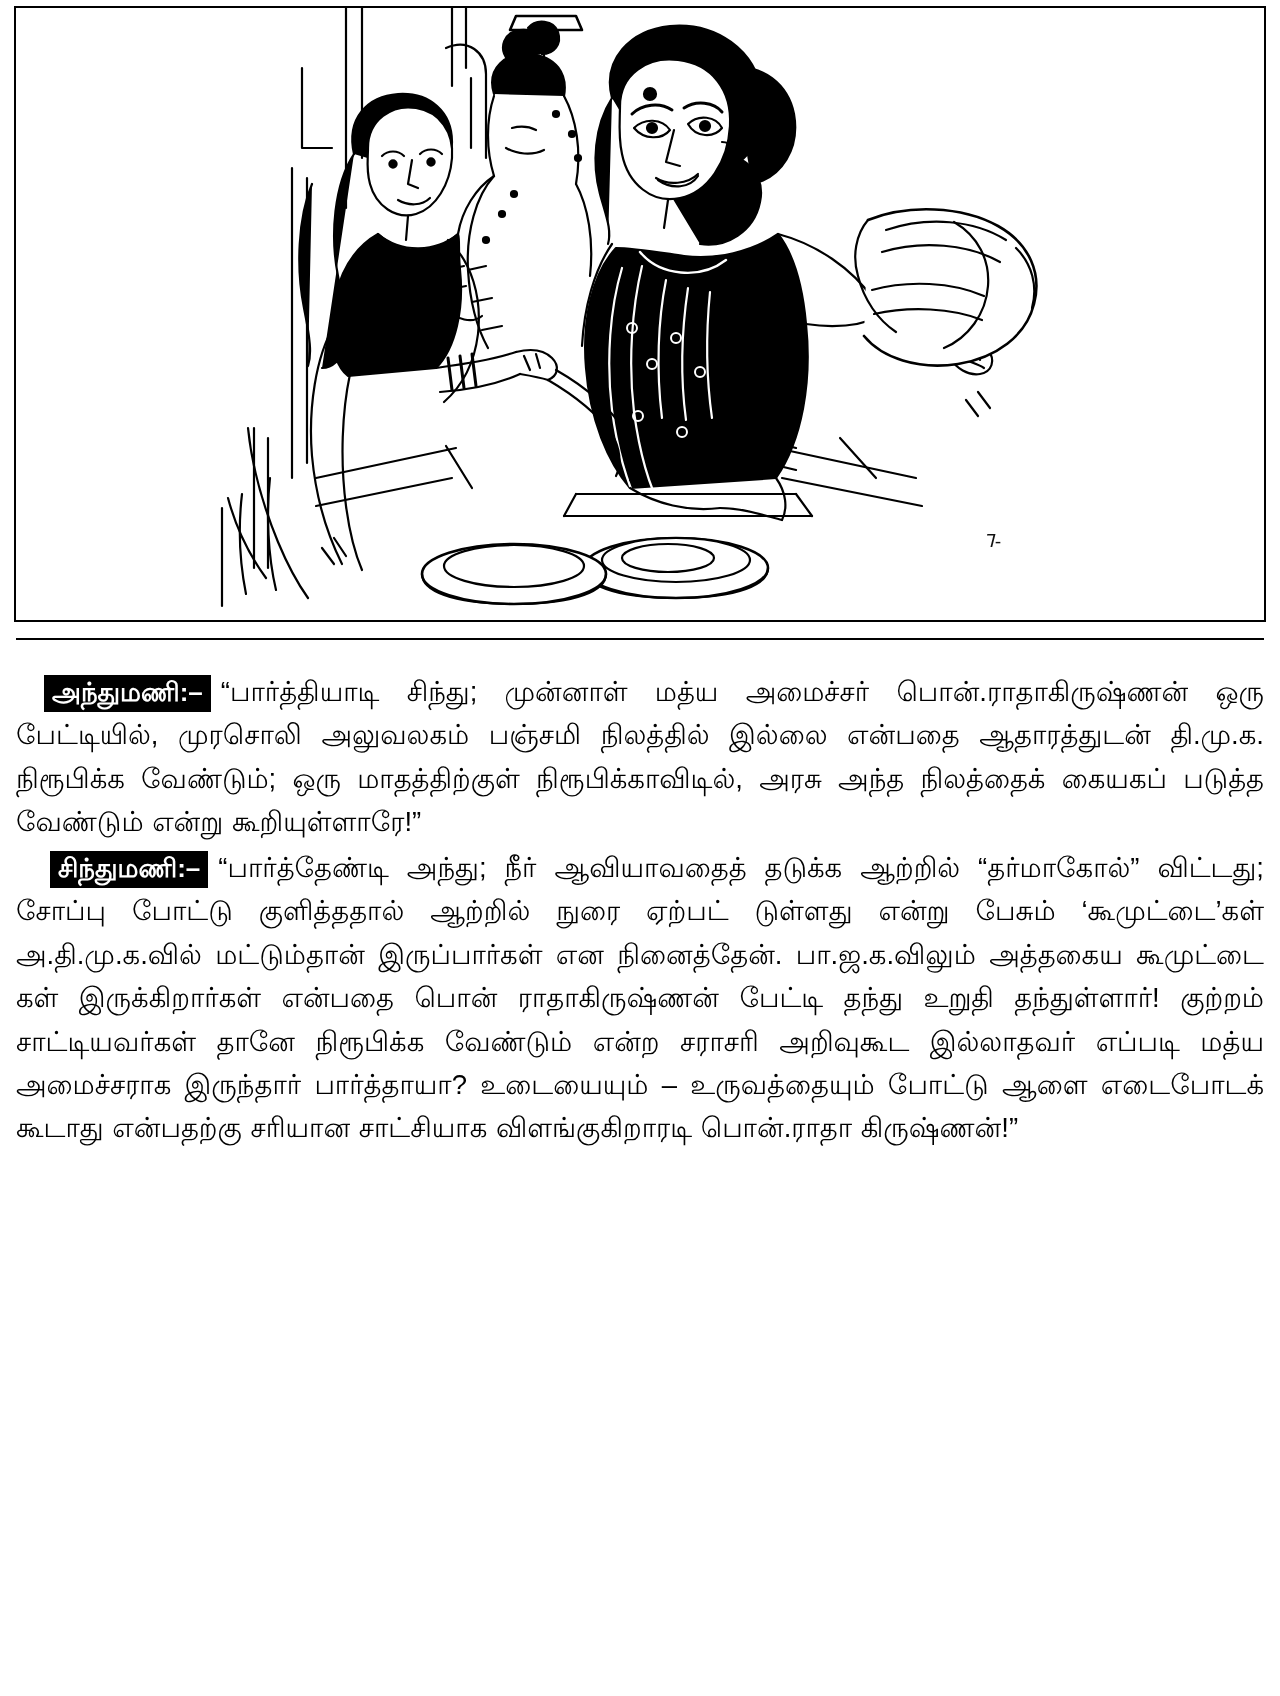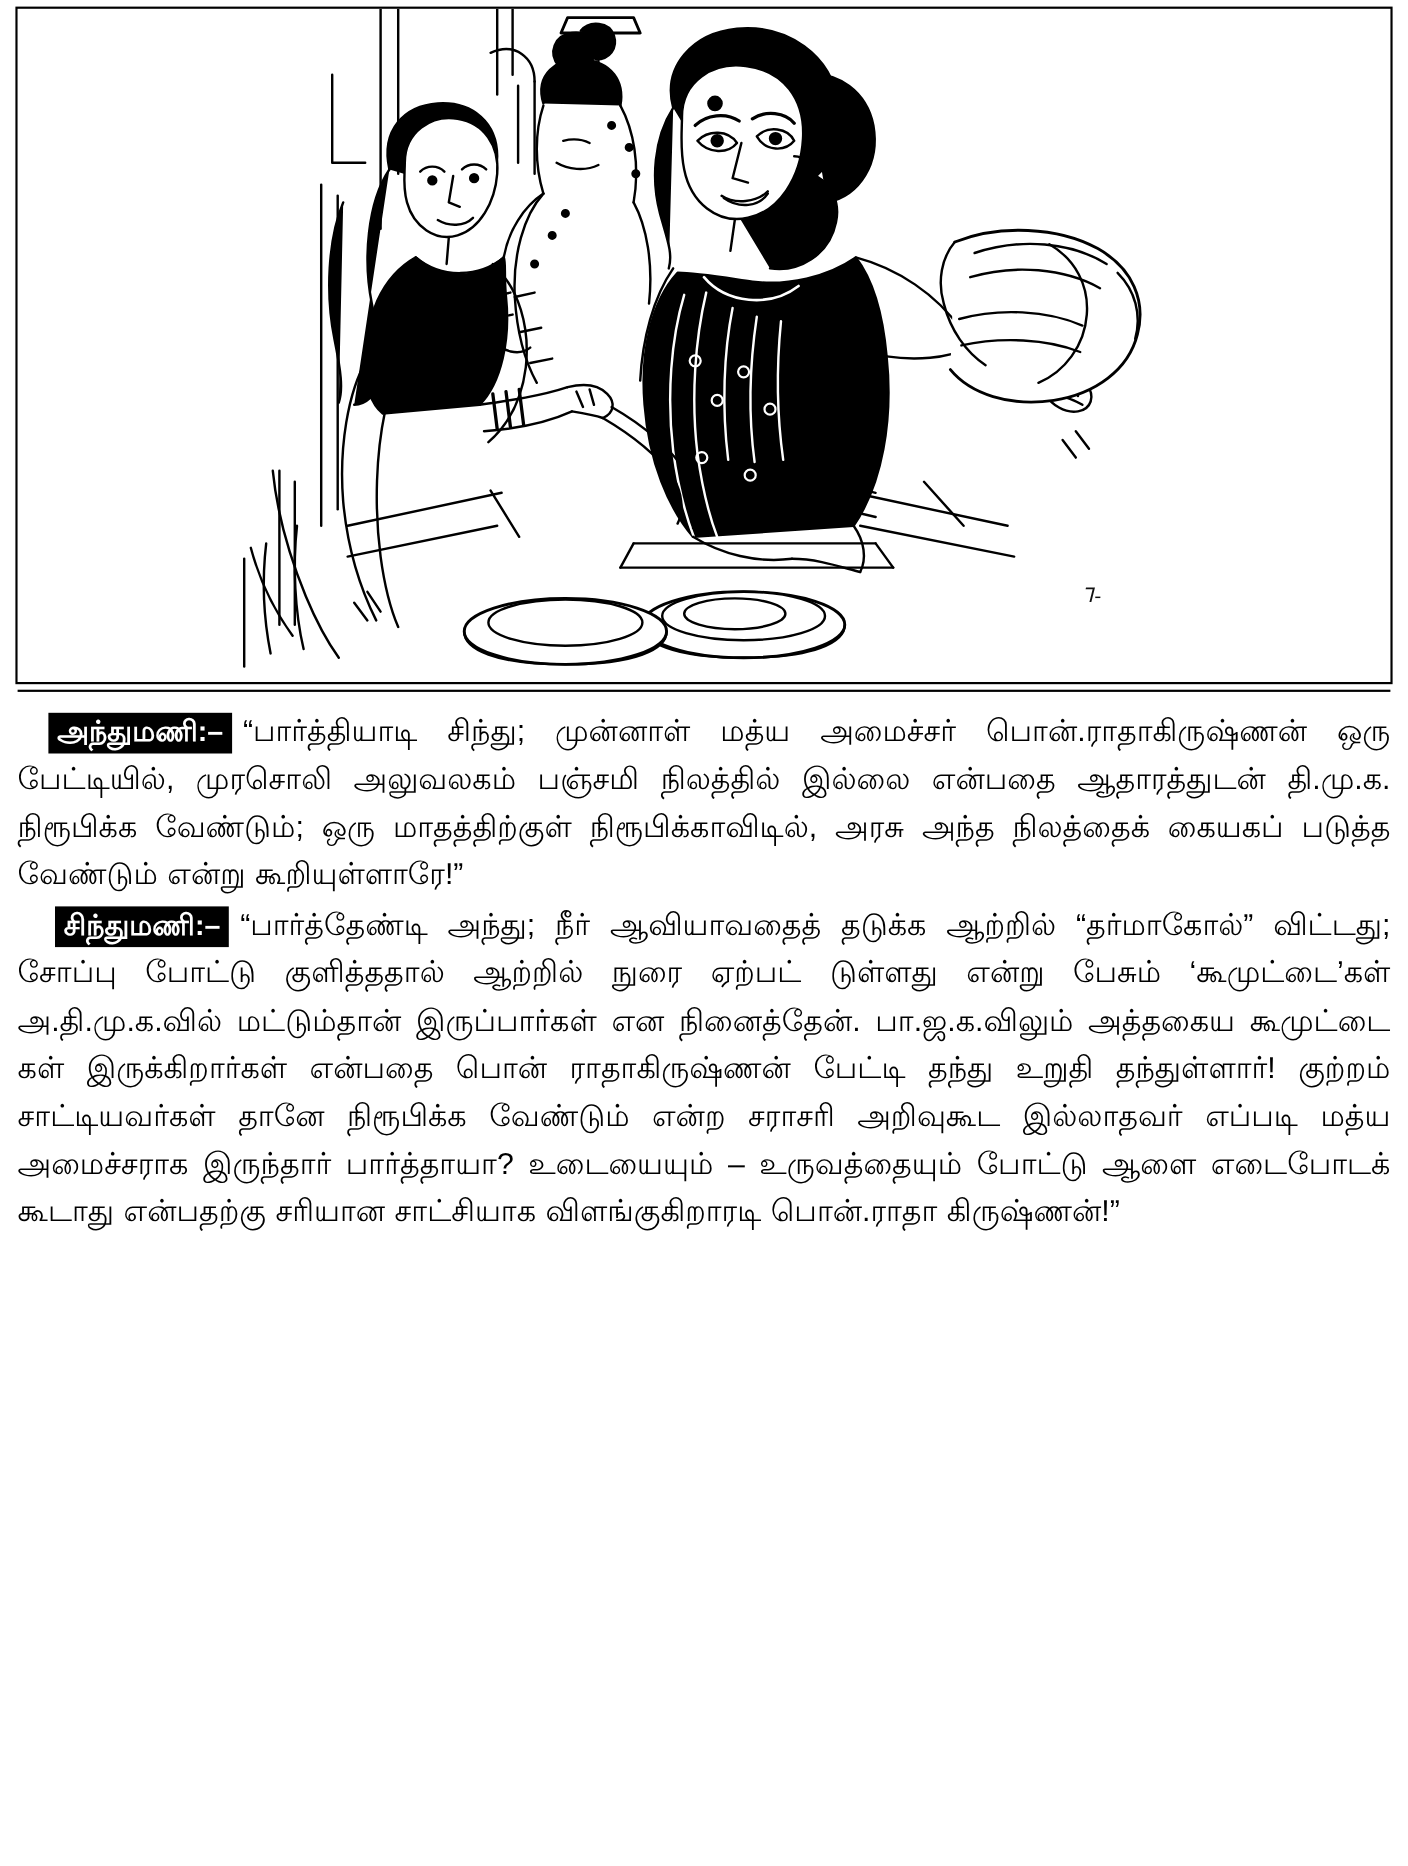--- a/index.html
+++ b/index.html
@@ -44,23 +44,23 @@
     bottom: 68px;
     font-family: "Liberation Serif", serif;
     font-size: 18px;
     font-style: italic;
     color: #111;
     letter-spacing: 1px;
   }
 
   
   .text-body {
-    margin: 5px 16px 0 16px;
+    margin: 16px 16px 0 16px;
     border-top: 2px solid #000;
-    padding-top: 14px;
+    padding-top: 30px;
   }
   .dialogue-block {
     margin-bottom: 2px;
   }
   .para {
     font-family: "Liberation Sans", sans-serif;
     font-size: 27.5px;
     line-height: 1.58;
     text-align: justify;
     text-justify: inter-word;

